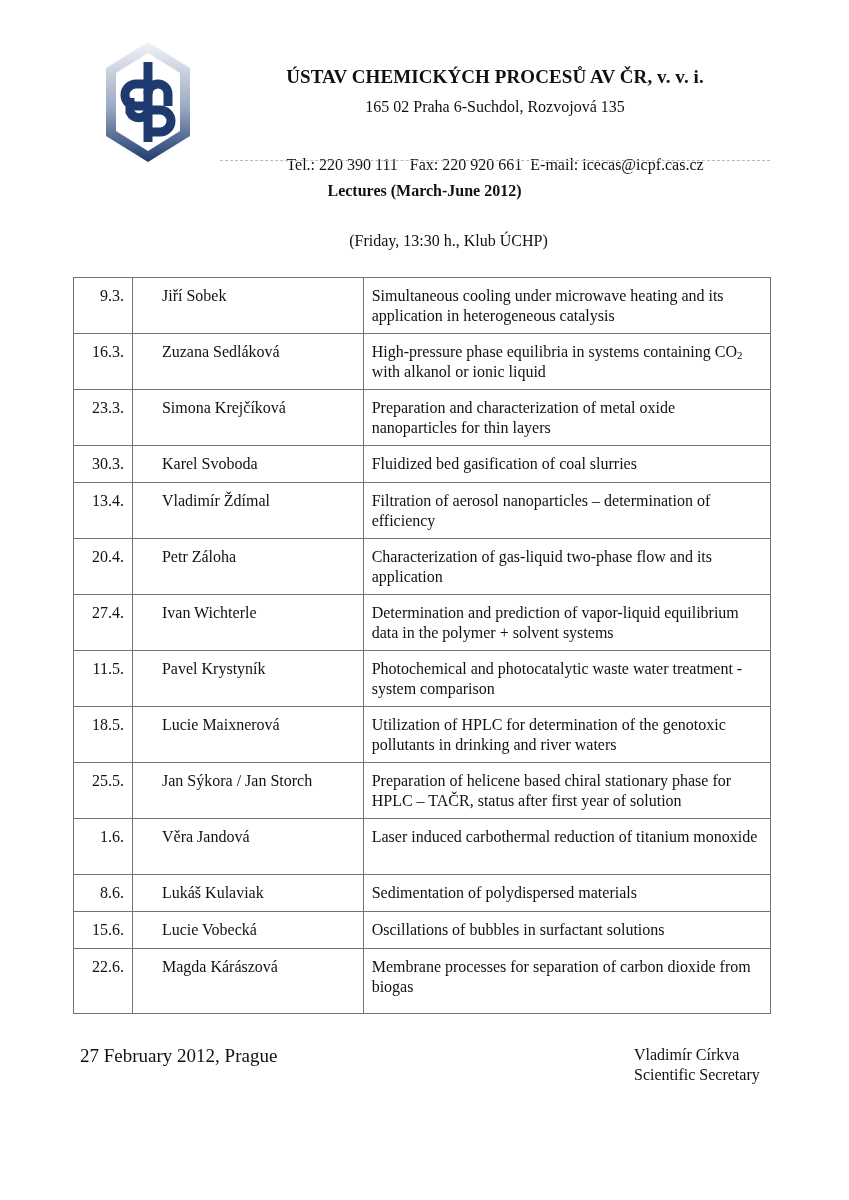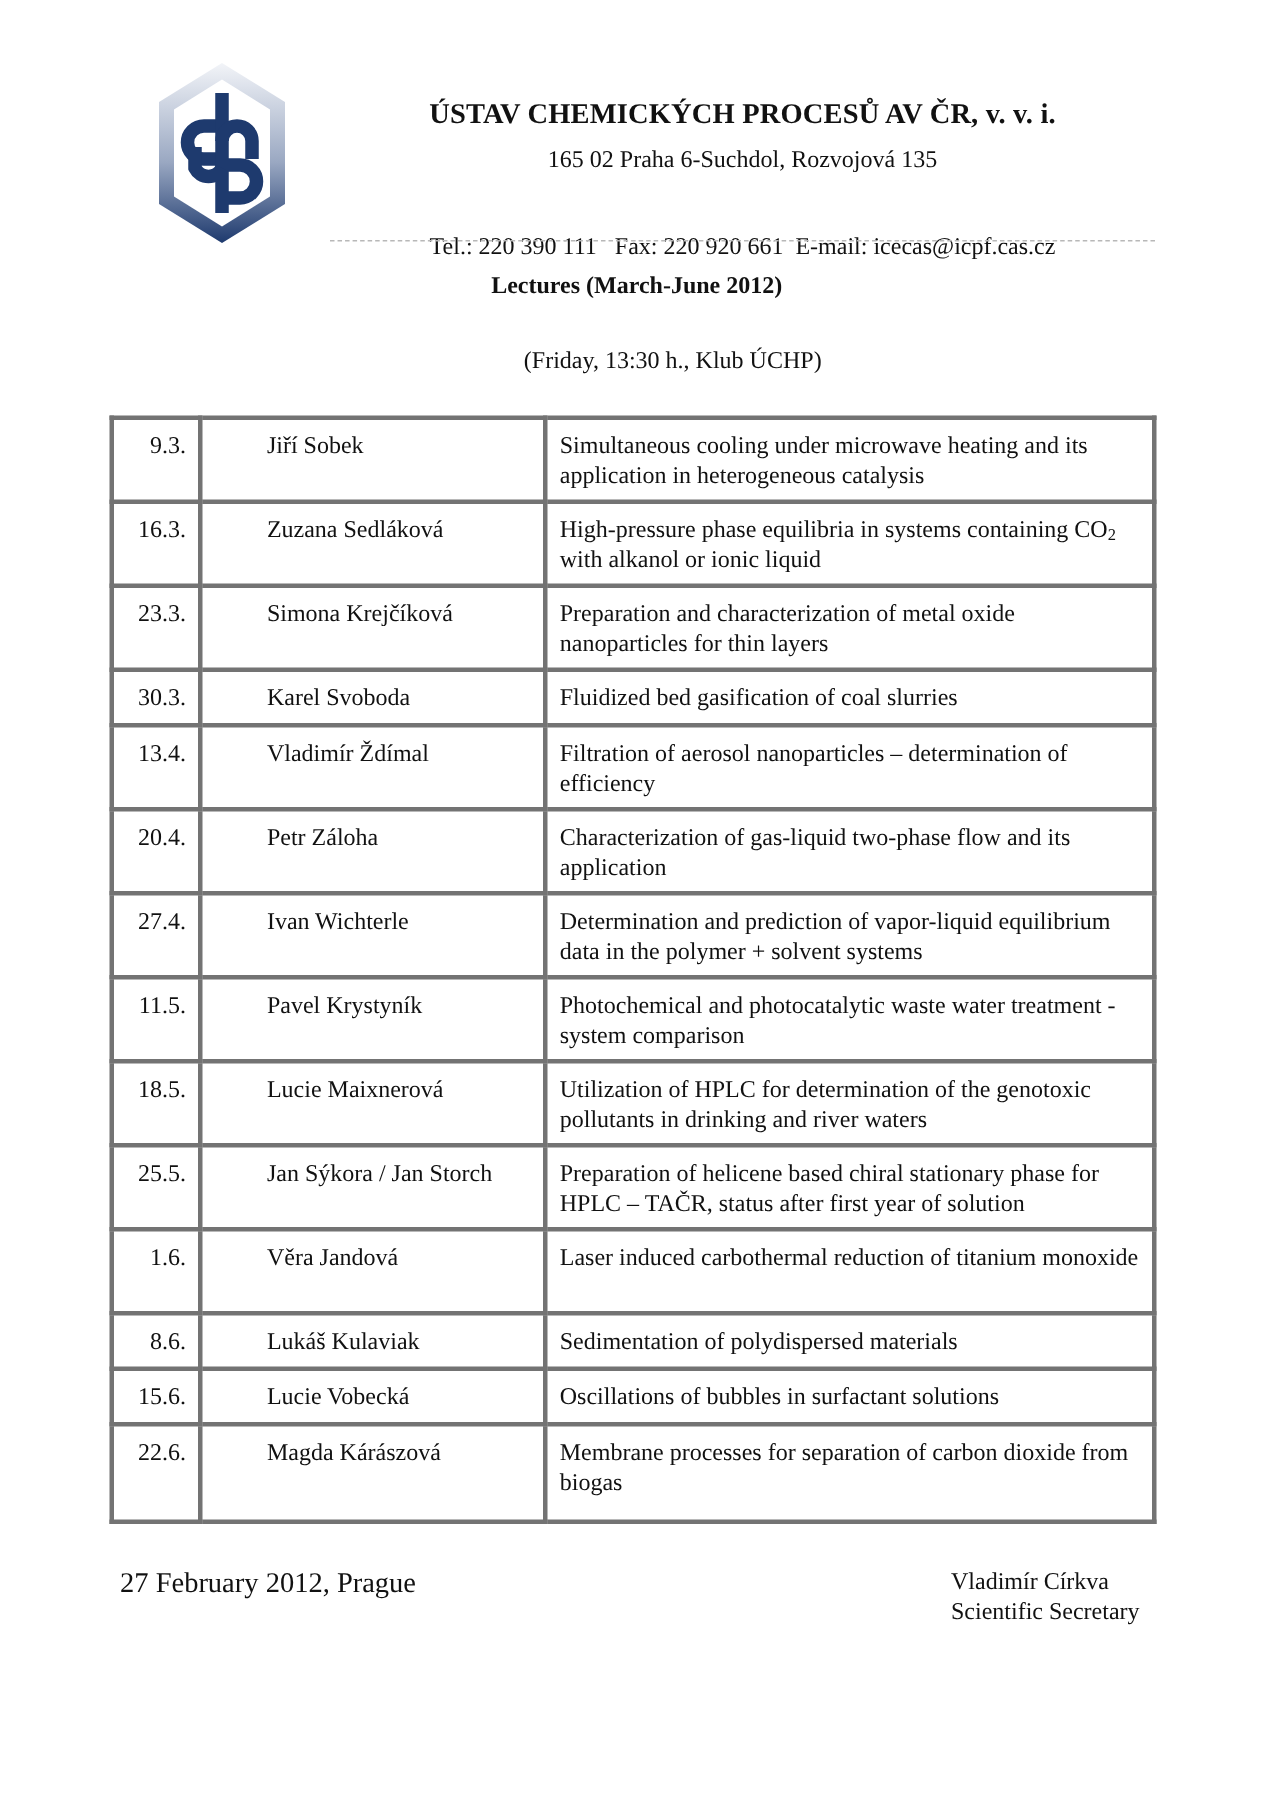--- a/index.html
+++ b/index.html
@@ -81,33 +81,33 @@
     .schedule {
       position: absolute;
       left: 73px;
       top: 277px;
       border-collapse: collapse;
       width: 698px;
       font-size: 16px;
       line-height: 20px;
     }
     .schedule td {
-      border: 3px solid #737373;
+      border: 1px solid #737373;
       vertical-align: top;
       padding: 8px 8px 0 8px;
       box-sizing: border-box;
     }
     .schedule td.c-date {
       width: 59px;
       text-align: right;
       padding-right: 8px;
     }
     .schedule td.c-name {
       width: 231px;
-      padding-left: 43px;
+      padding-left: 29px;
     }
     .schedule td.c-title {
       width: 408px;
       padding-left: 8px;
     }
     .schedule tr.h2 td { height: 56px; }
     .schedule tr.h1 td { height: 37px; }
     .schedule tr.h2.last td { height: 65px; }
     sub {
       font-size: 11px;

